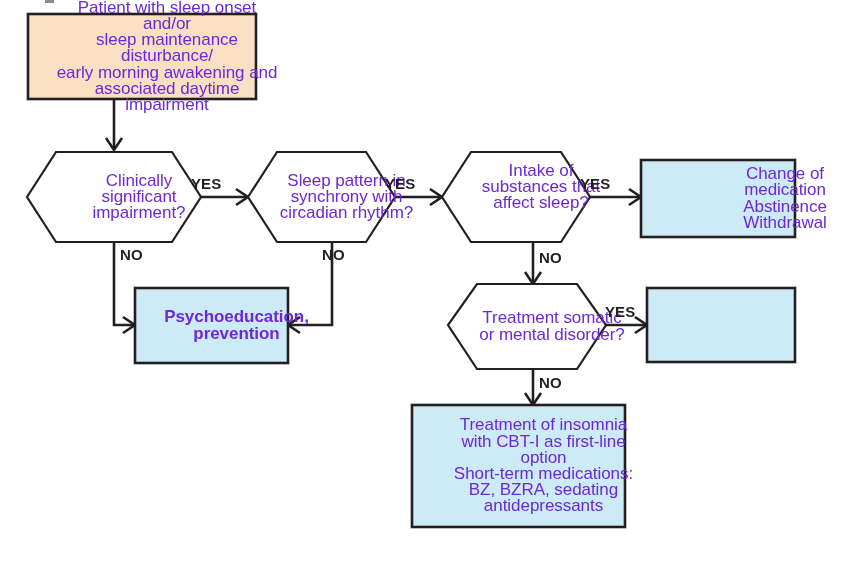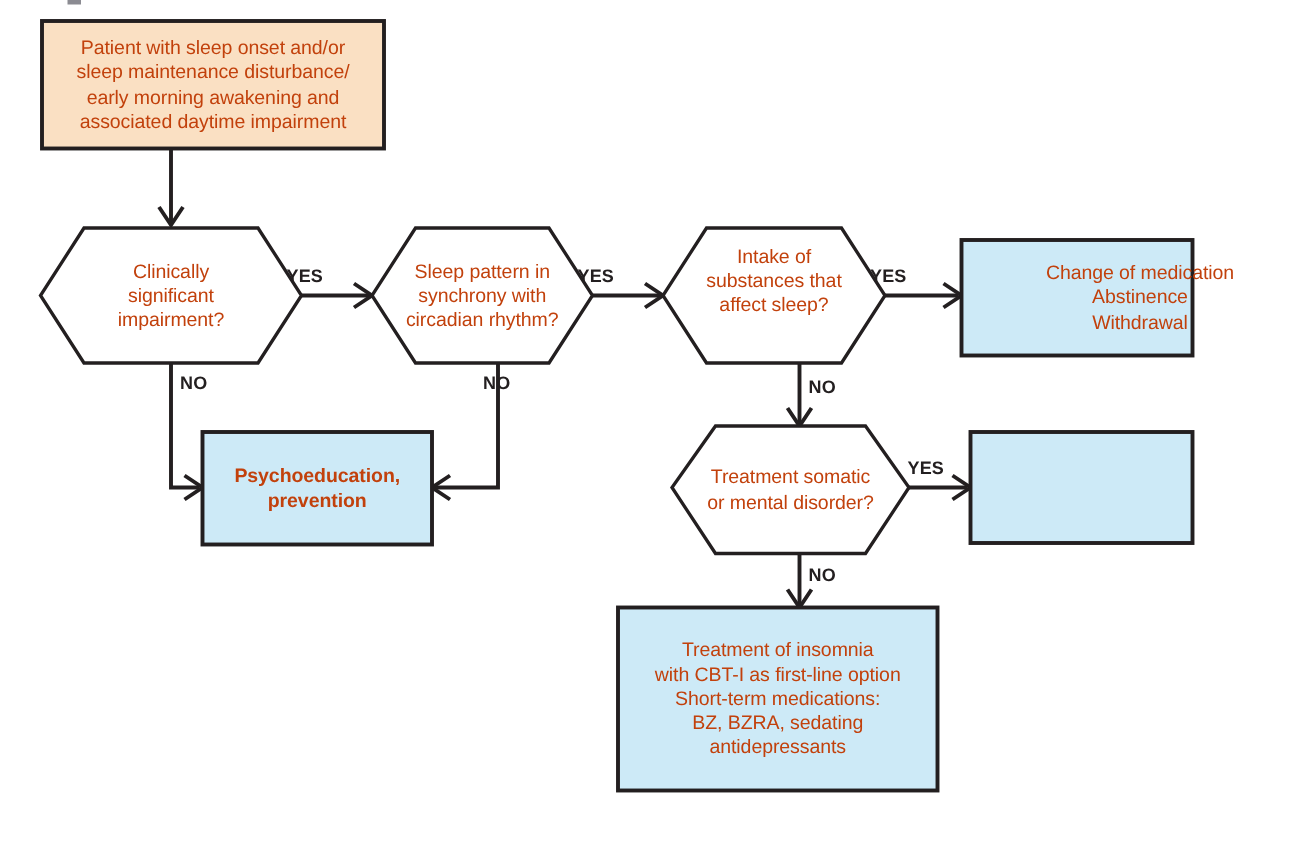--- a/index.html
+++ b/index.html
@@ -48,31 +48,32 @@
     stroke-width: 2.6;
     stroke-linecap: butt;
     stroke-linejoin: miter;
   }
   .node-text {
     position: absolute;
     display: flex;
     align-items: center;
     justify-content: center;
     text-align: center;
-    color: #c2410c;
-    font-size: 13px;
+    color: #6d28d9;
+    font-size: 17px;
     line-height: 16.2px;
     letter-spacing: -0.05px;
     pointer-events: none;
     white-space: pre-line;
+    margin-left: 25px;
   }
   .edge-label {
     position: absolute;
     color: #231f20;
-    font-size: 12px;
+    font-size: 15px;
     font-weight: bold;
     letter-spacing: 0.1px;
     line-height: 12px;
   }
   .topnick {
     position: absolute;
     left: 45px;
     top: 0px;
     width: 9px;
     height: 3px;

